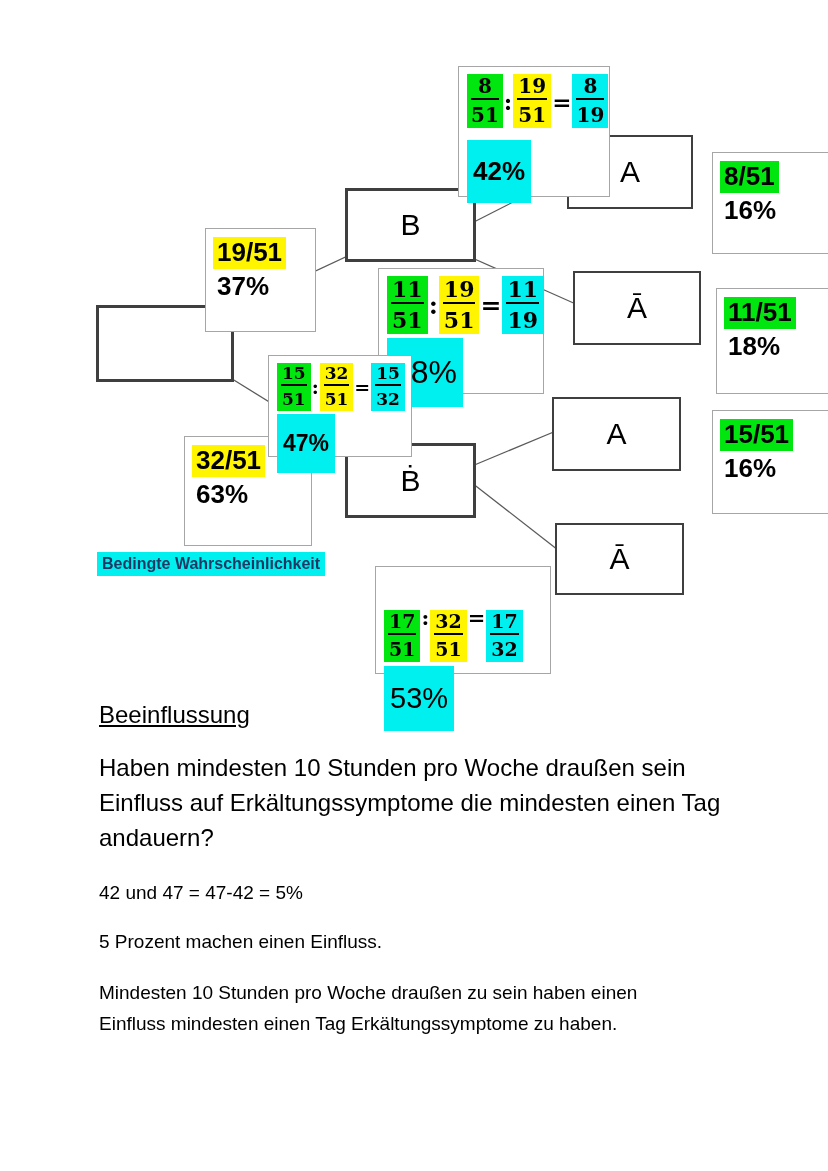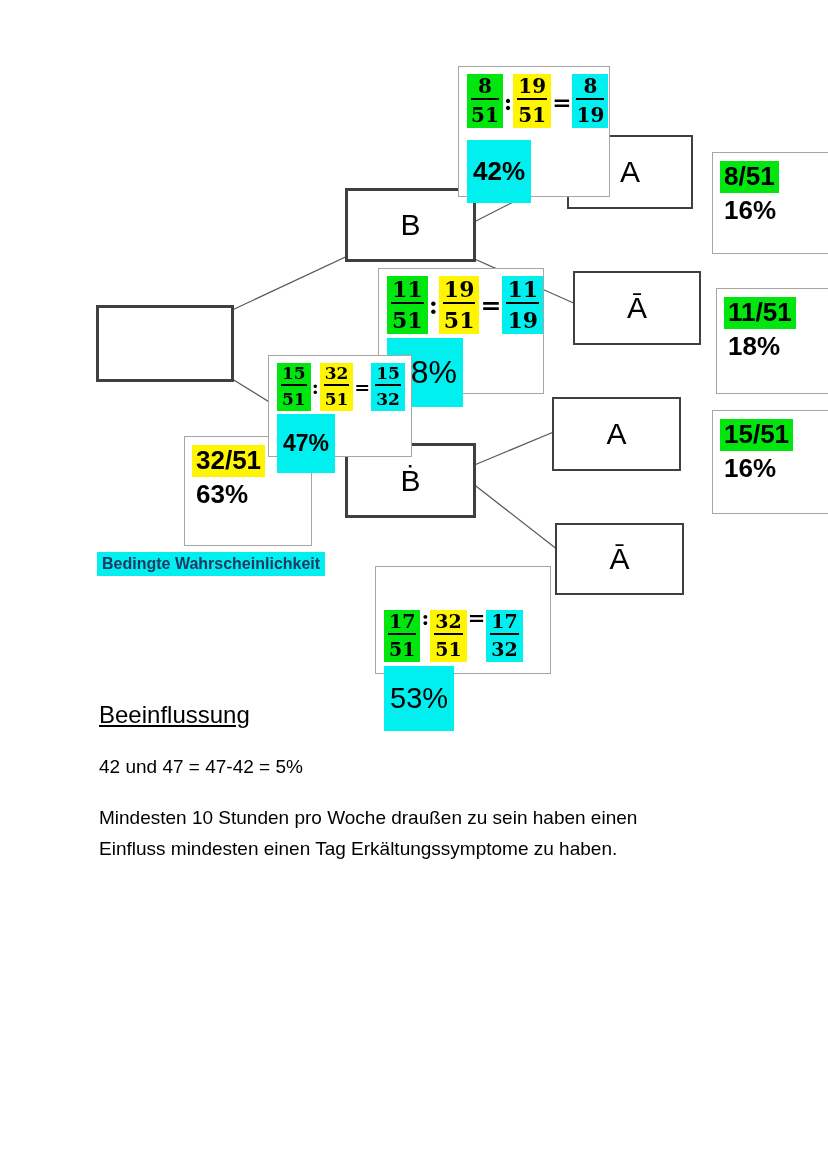--- a/index.html
+++ b/index.html
@@ -101,20 +101,24 @@
   <div class="node thick n-bdot">
       <span>Ḃ</span>
     </div>
   <div class="node n-a2">
       <span>A</span>
     </div>
   <div class="node n-abar2">
       <span>Ā</span>
     </div>
 
+  <div class="statbox s-1937">
+    <span class="hl" data-hl="yellow">19/51</span>
+    <div class="pct">37%</div>
+  </div>
   <div class="statbox s-816">
     <span class="hl" data-hl="green">8/51</span>
     <div class="pct">16%</div>
   </div>
   <div class="statbox s-1122">
     <span class="hl" data-hl="green">11/51</span>
     <div class="pct">18%</div>
   </div>
   <div class="statbox s-1529">
     <span class="hl" data-hl="green">15/51</span>
@@ -202,20 +206,26 @@
           <span class="den">32</span>
         </span>
     </div>
     <span class="pct-big">53%</span>
   </div>
 
   <div class="caption">Bedingte Wahrscheinlichkeit</div>
 
   <div class="notes">
     <h2>Beeinflussung</h2>
+    <div>
+      <div class="q-line">Haben mindesten 10 Stunden pro Woche draußen sein</div>
+      <div class="q-line">Einfluss auf Erkältungssymptome die mindesten einen Tag</div>
+      <div class="q-line">andauern?</div>
+    </div>
     <div class="calc-line">42 und 47 = 47-42 = 5%</div>
+    <div class="concl-short">5 Prozent machen einen Einfluss.</div>
     <div class="concl-long">
       <div>Mindesten 10 Stunden pro Woche draußen zu sein haben einen</div>
       <div>Einfluss mindesten einen Tag Erkältungssymptome zu haben.</div>
     </div>
   </div>
 
 </div>
 
 </body></html>

